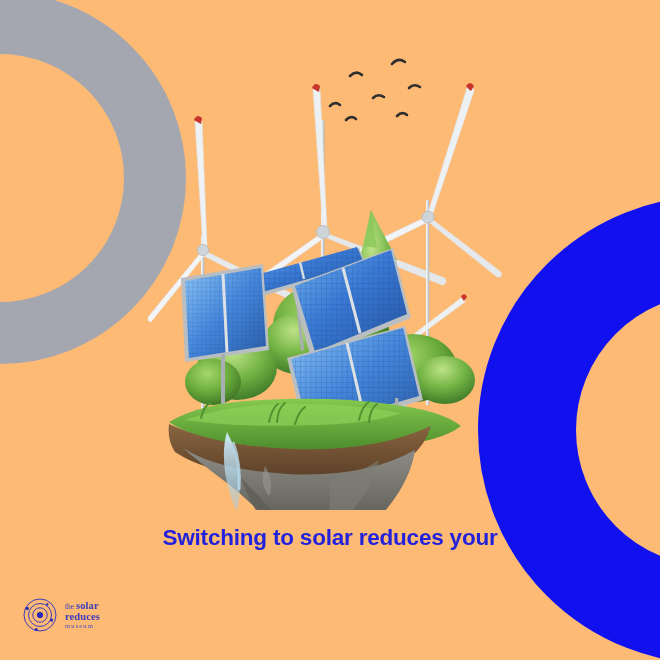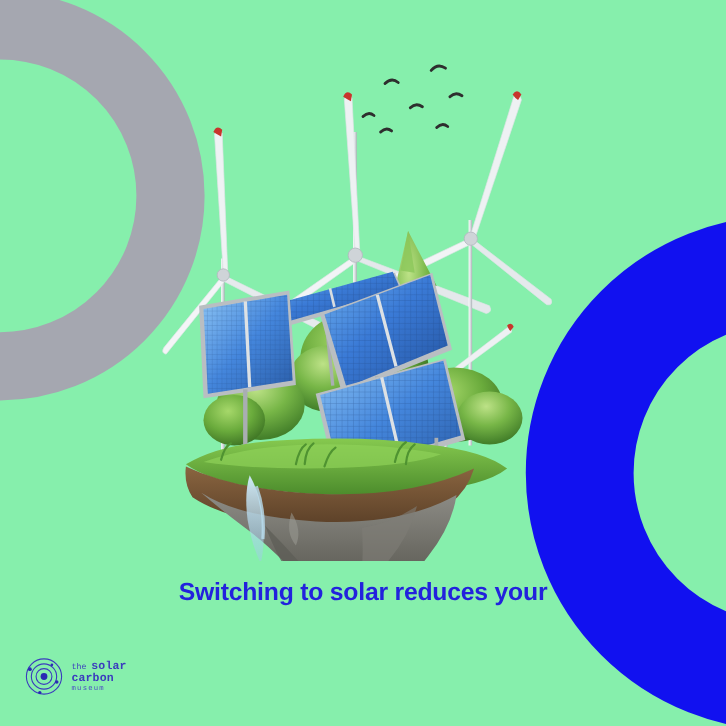--- a/index.html
+++ b/index.html
@@ -6,21 +6,21 @@
   html,body { width:660px; height:660px; }
   body {
     font-family:"Liberation Sans", sans-serif;
     background:#f8f8fb;
     overflow:hidden;
     position:relative;
   }
   #poster {
     position:absolute; inset:0;
     width:660px; height:660px;
-    background:#86efac;
+    background:#fdba74;
     overflow:hidden;
   }
   
   .ring { position:absolute; border-radius:50%; }
   #gray-ring {
     width:372px; height:372px;
     left:-186px; top:-8px;
     border:62px solid #a5a7b0;
   }
   #blue-ring {
@@ -53,21 +53,21 @@
   #logo-lockup {
     position:absolute;
     left:22px; top:597px;
     display:flex;
     align-items:center;
     gap:7px;
   }
   #logo-mark { width:36px; height:36px; flex:none; }
   #logo-text {
     color:#3b3bbe;
-    font-family:Liberation Mono, monospace;
+    font-family:Liberation Serif, serif;
     line-height:1.04;
     padding-top:1px;
   }
   #logo-text .l1 { font-size:7.5px; display:block; }
   #logo-text .l1 b { font-size:10.5px; font-weight:bold; letter-spacing:.1px; }
   #logo-text .l2 { font-size:10.5px; font-weight:bold; display:block; letter-spacing:.1px; }
   #logo-text .l3 { font-size:6.6px; display:block; letter-spacing:1.1px; color:#4e4ec4; }
 </style>
 </head>
 <body>
@@ -286,18 +286,18 @@
         <circle cx="18" cy="18" r="7.2" stroke-width="1"></circle>
       </g>
       <circle cx="18" cy="18" r="3.1" fill="#2a2ab4"></circle>
       <circle cx="5.2" cy="11.4" r="1.7" fill="#2a2ab4"></circle>
       <circle cx="29.6" cy="23.1" r="1.6" fill="#2a2ab4"></circle>
       <circle cx="14.2" cy="32.6" r="1.5" fill="#2a2ab4"></circle>
       <circle cx="25.2" cy="7.4" r="1.2" fill="#2a2ab4"></circle>
     </svg>
     <div id="logo-text">
       <span class="l1"><span>the </span><b>solar</b></span>
-      <span class="l2">carbon</span>
+      <span class="l2">reduces</span>
       <span class="l3">museum</span>
     </div>
   </div>
 
 </div>
 
 </body></html>

